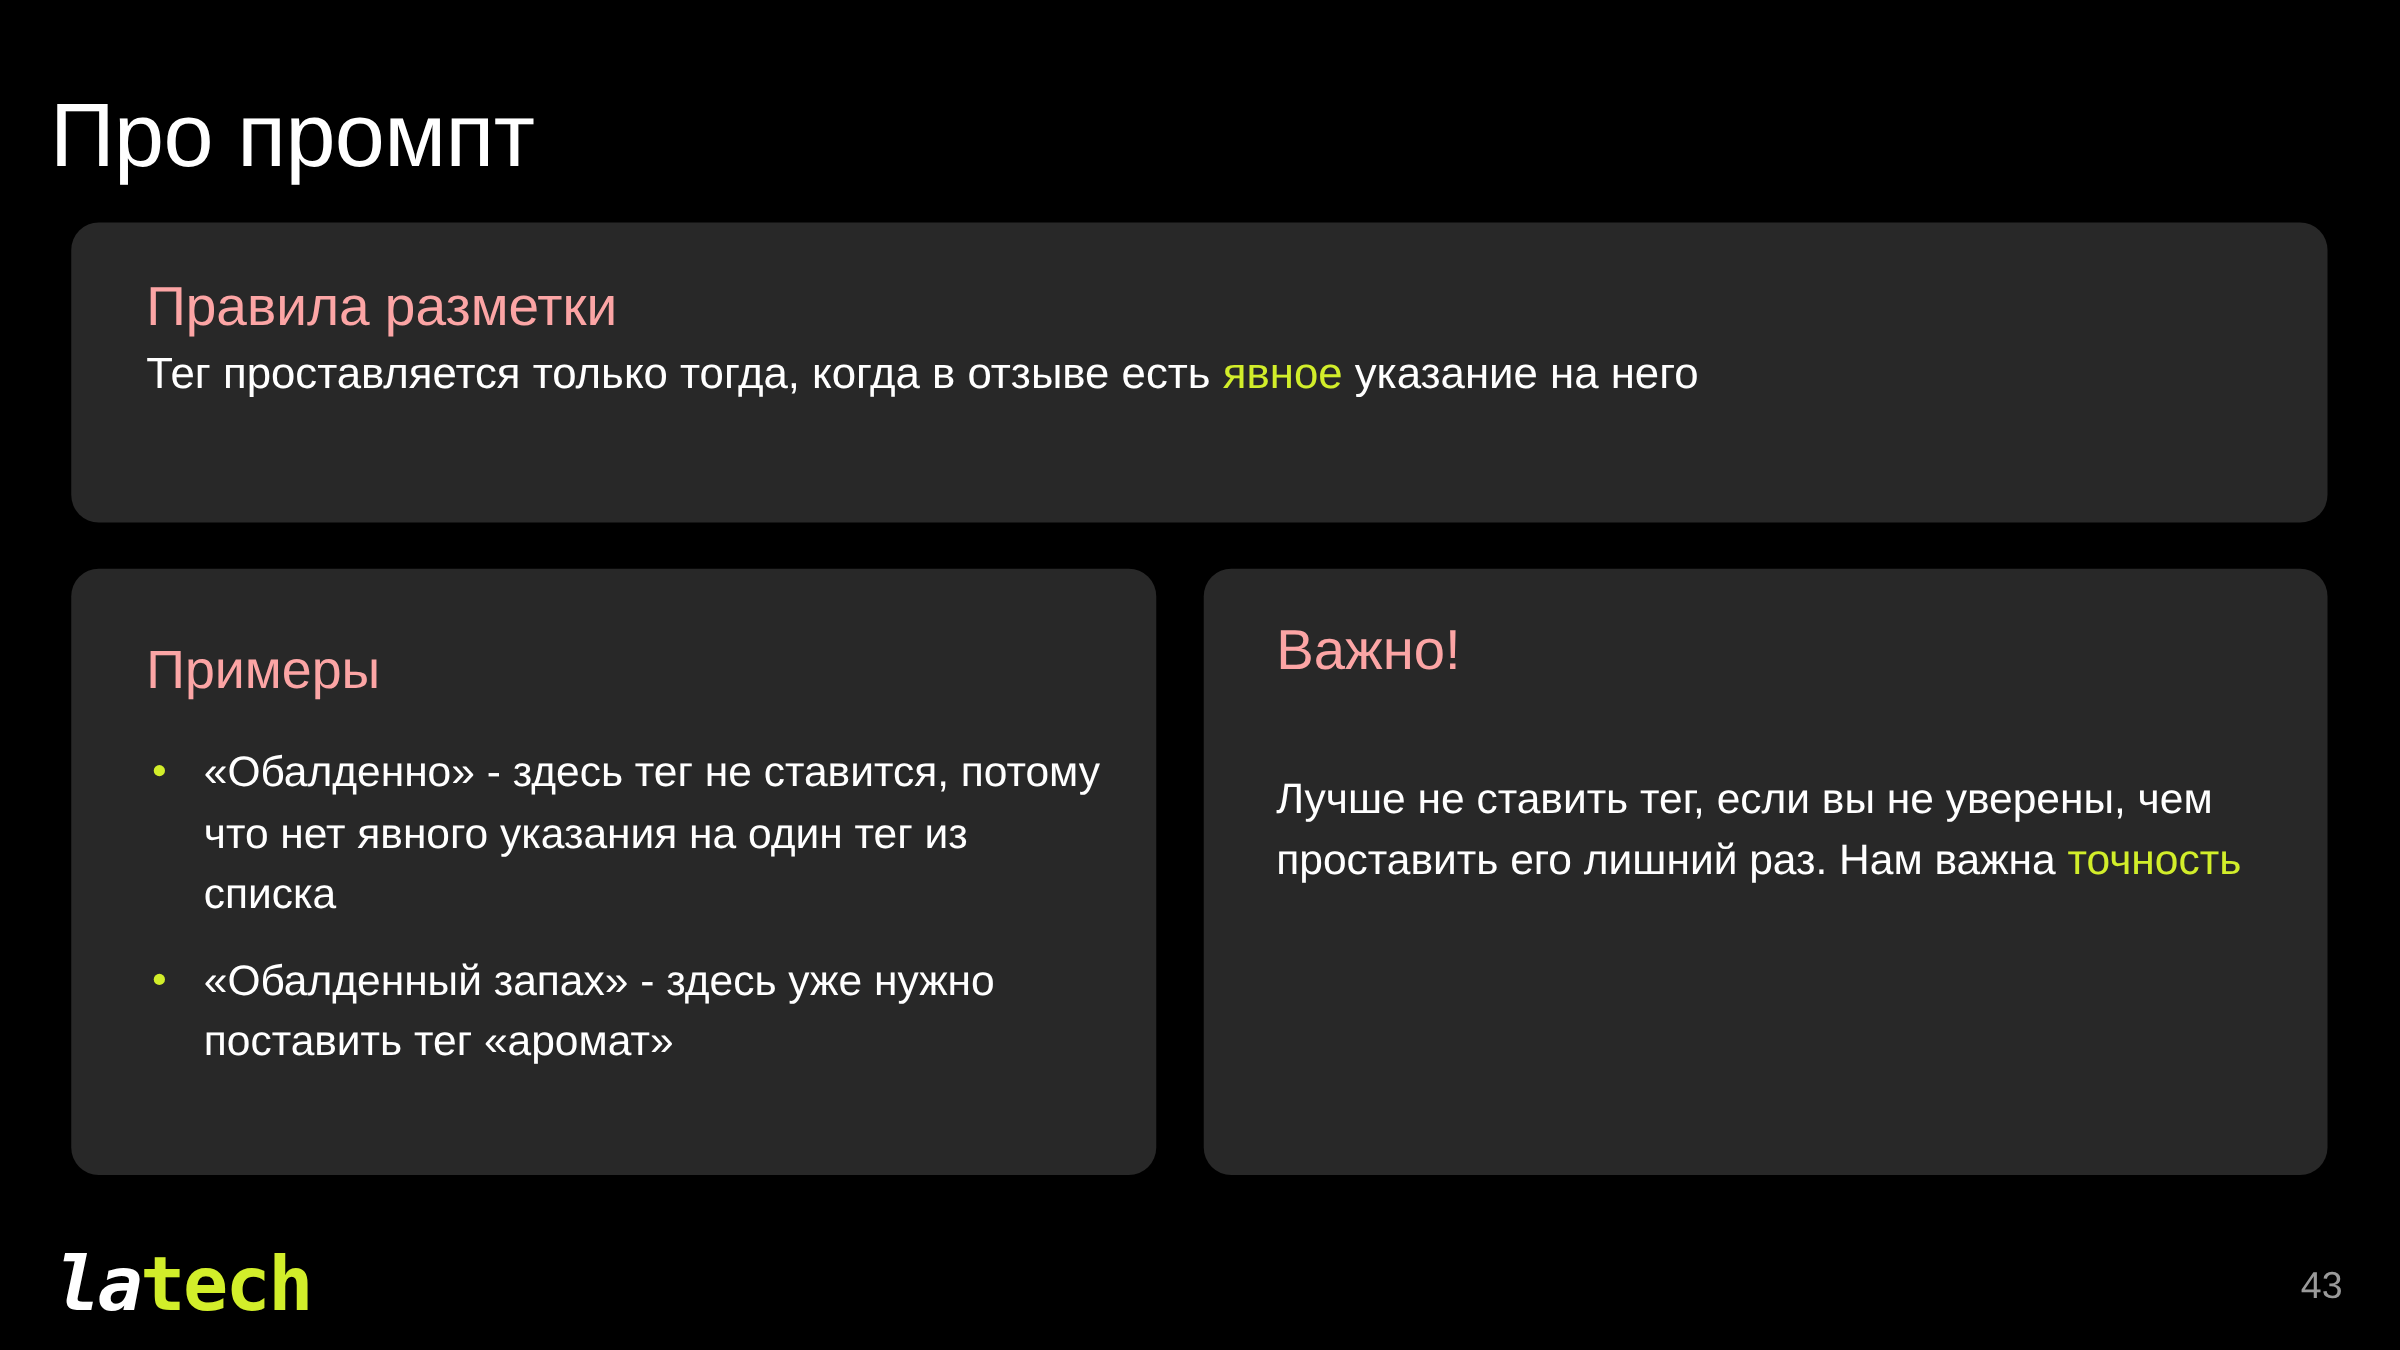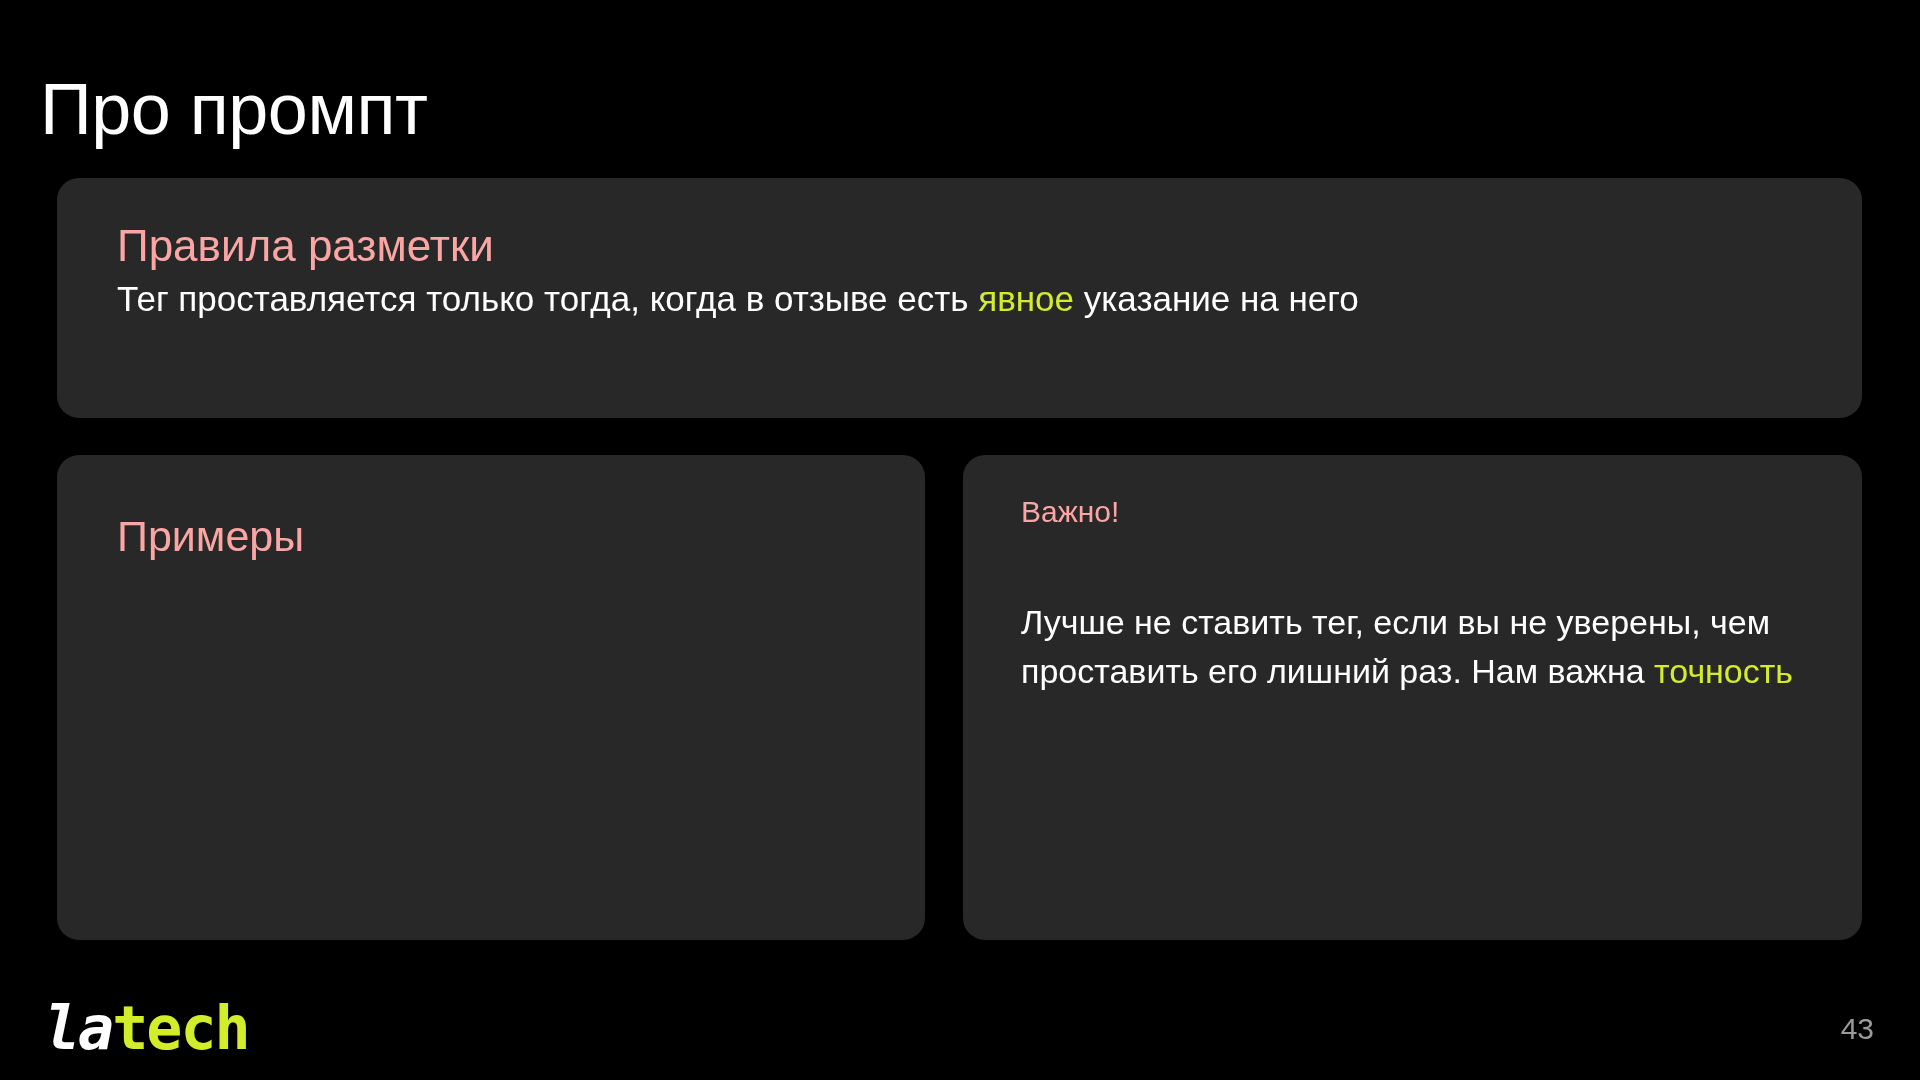--- a/index.html
+++ b/index.html
@@ -74,21 +74,21 @@
     margin: 0 0 4px 0;
     white-space: nowrap;
   }
 
   .card-heading.heading-examples {
     font-size: 43px;
     margin-bottom: 34px;
   }
 
   .card-heading.heading-important {
-    font-size: 30px;
+    font-size: 45px;
     margin-bottom: 3px;
   }
 
   .card-body {
     color: #ffffff;
     font-size: 35px;
     font-weight: 300;
     line-height: 1.36;
     margin: 0;
   }
@@ -174,20 +174,30 @@
 
   <h1 class="slide-title">Про промпт</h1>
 
   <section class="card card-top">
     <h2 class="card-heading">Правила разметки</h2>
     <p class="card-body body-top"><span>Тег проставляется только тогда, когда в отзыве есть </span><span class="accent">явное</span><span> указание на него</span></p>
   </section>
 
   <section class="card card-examples">
     <h2 class="card-heading heading-examples">Примеры</h2>
+    <ul class="bullet-list">
+      <li class="bullet-item">
+        <span class="bullet-dot"></span>
+        <span>«Обалденно» - здесь тег не ставится, потому что нет явного указания на один тег из списка</span>
+      </li>
+      <li class="bullet-item">
+        <span class="bullet-dot"></span>
+        <span>«Обалденный запах» - здесь уже нужно поставить тег «аромат»</span>
+      </li>
+    </ul>
   </section>
 
   <section class="card card-important">
     <h2 class="card-heading heading-important">Важно!</h2>
     <p class="card-body body-important"><span>Лучше не ставить тег, если вы не уверены, чем проставить его лишний раз. Нам важна </span><span class="accent">точность</span><span></span></p>
   </section>
 
   <div class="logo">
     <span class="logo-la">la</span>
       <span class="logo-tech">tech</span>

